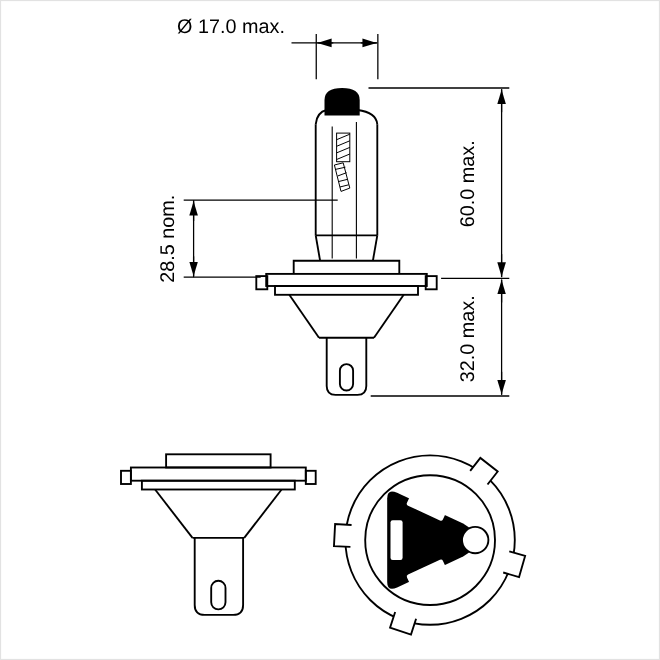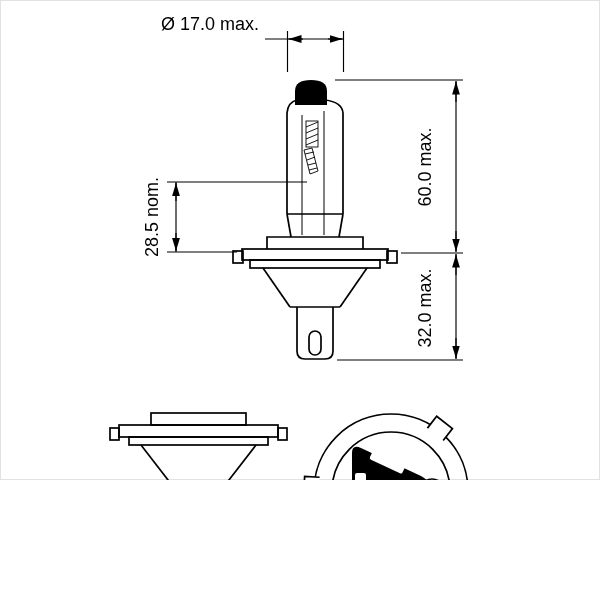--- a/index.html
+++ b/index.html
@@ -1,19 +1,19 @@
 <!DOCTYPE html>
 <html><head>
 <meta charset="utf-8">
 <style>
   html, body { margin: 0; padding: 0; background: #ffffff; }
   .canvas {
     position: relative;
     width: 600px;
-    height: 480px;
+    height: 600px;
     background: #ffffff;
     border: 1px solid #e2e2e2;
     box-sizing: border-box;
     font-family: "Liberation Sans", sans-serif;
   }
   svg { display: block; }
   .dim-text {
     font-family: "Liberation Sans", sans-serif;
     font-size: 18px;
     fill: #000000;

